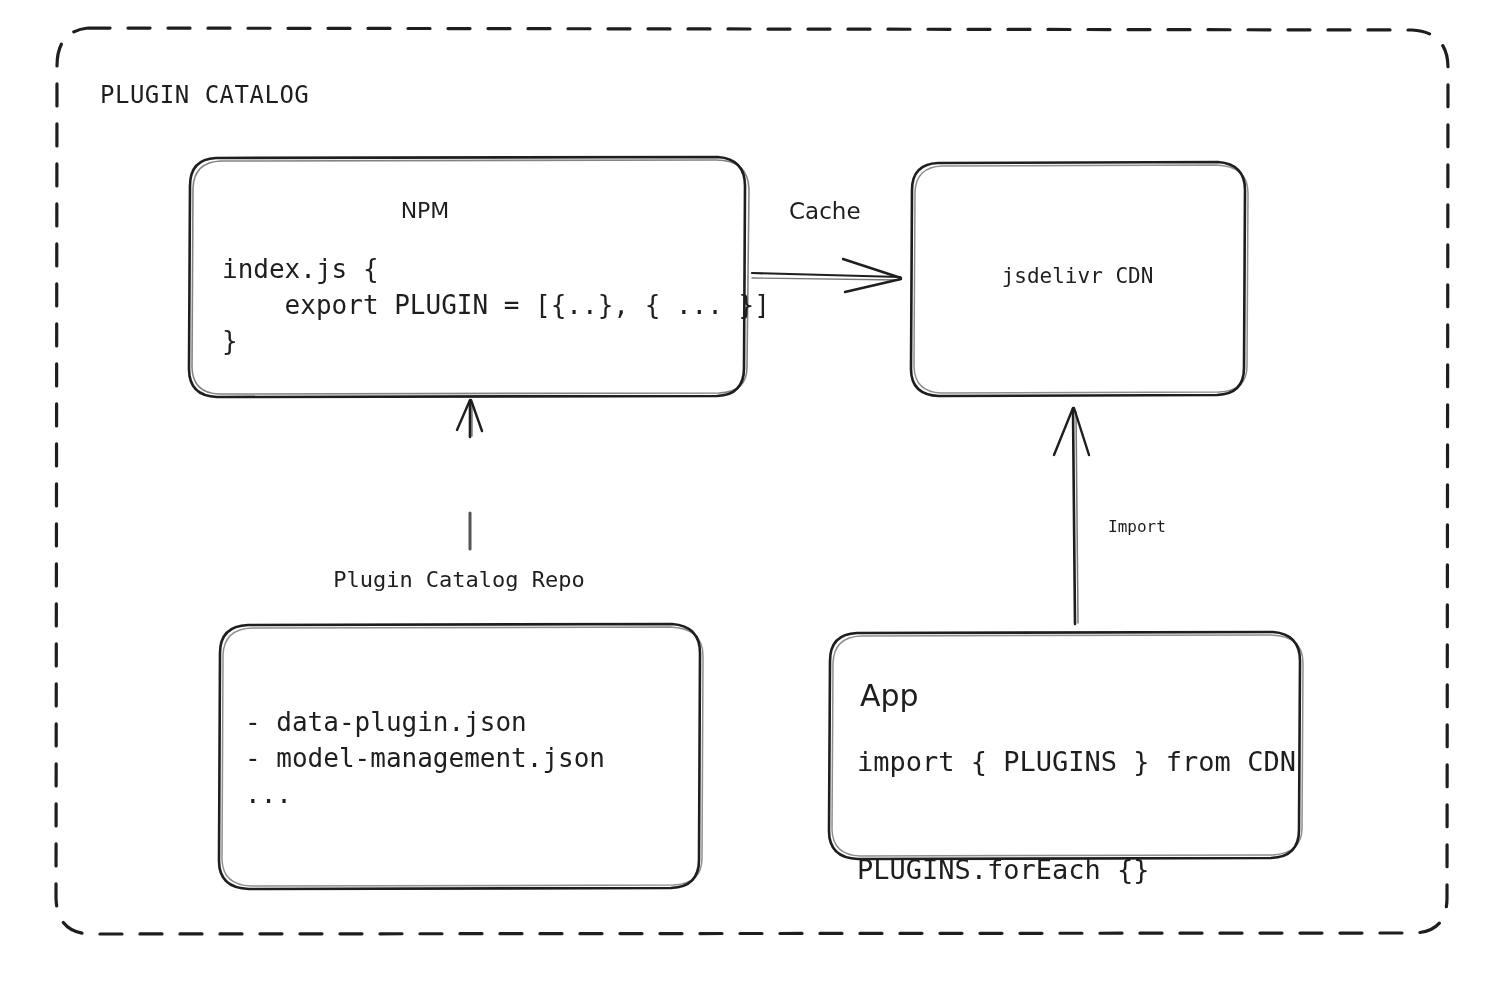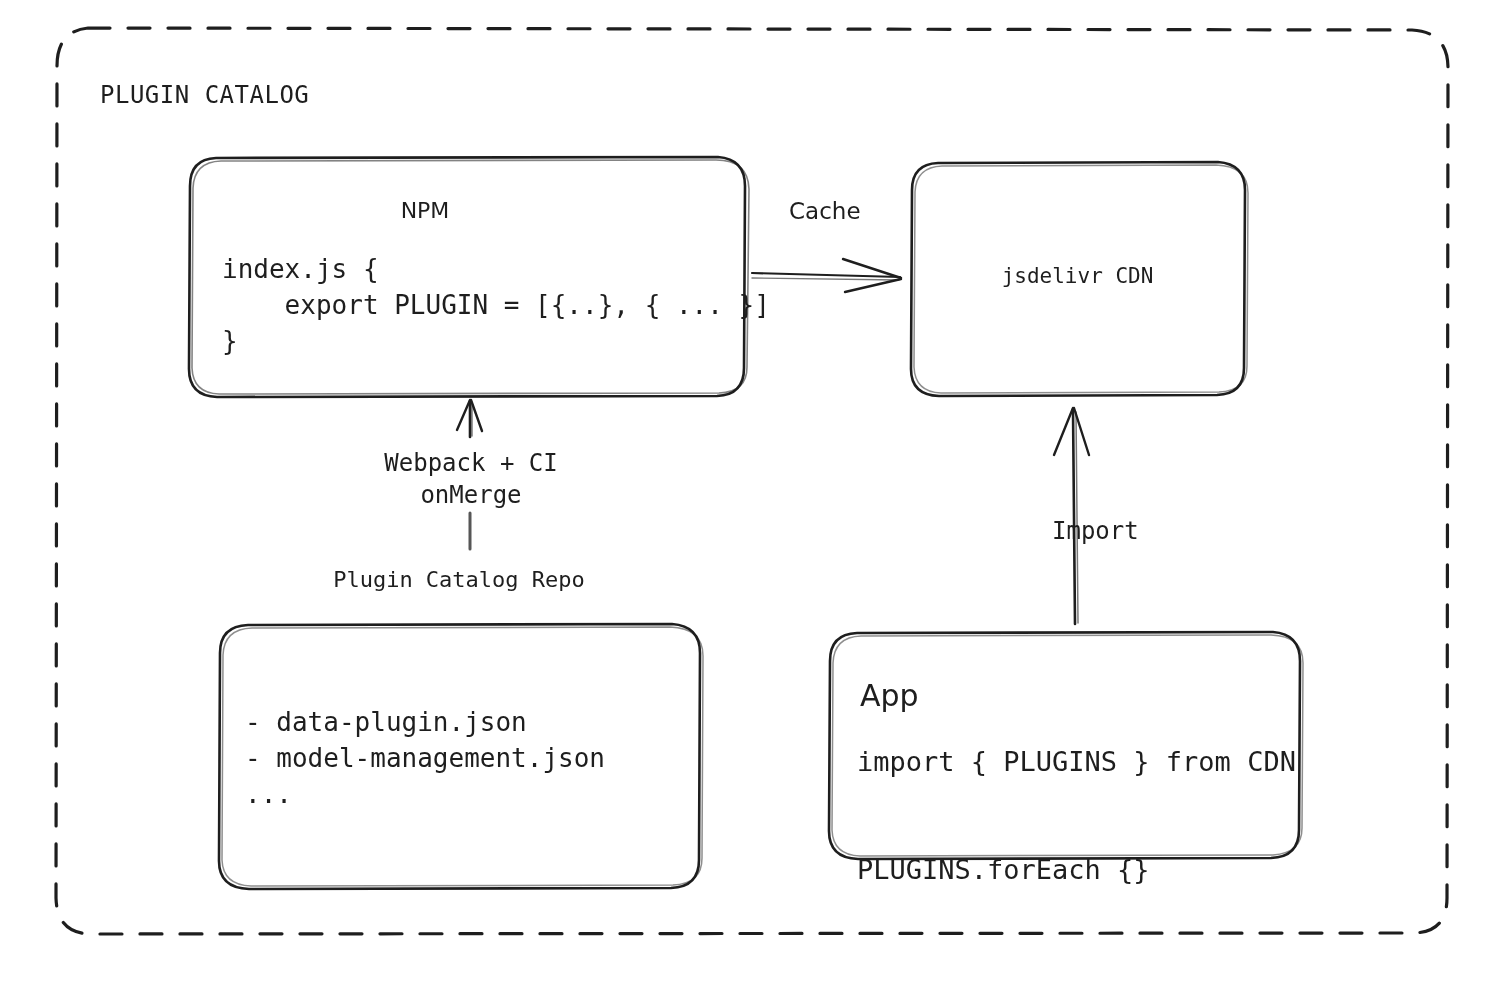--- a/index.html
+++ b/index.html
@@ -84,22 +84,22 @@
   
   #repo-code {
     left: 222px; top: 705px;
     font-size: 26px;
     line-height: 1.38;
     margin-left: 23px;
   }
 
   
   #import-label {
-    left: 1052px; top: 516px;
-    font-size: 24px;
+    left: 1108px; top: 516px;
+    font-size: 16px;
   }
 
   
   #app-title {
     left: 860px; top: 676px;
     font-size: 30px;
   }
   #app-code {
     left: 857px; top: 735px;
     font-size: 27px;
@@ -178,22 +178,20 @@
   <div class="lbl sans" id="npm-title">NPM</div>
 
   <div class="lbl mono" id="npm-code">index.js {
     export PLUGIN = [{..}, { ... }]
 }</div>
 
   <div class="lbl mono" id="cdn-title">jsdelivr CDN</div>
 
   <div class="lbl sans" id="cache-label">Cache</div>
 
-  <div class="lbl mono" id="webpack-label">Webpack + CI
-onMerge</div>
 
   <div class="lbl mono" id="repo-caption">Plugin Catalog Repo</div>
 
   <div class="lbl mono" id="repo-code">- data-plugin.json
 - model-management.json
 ...</div>
 
   <div class="lbl mono" id="import-label">Import</div>
 
   <div class="lbl sans" id="app-title">App</div>

